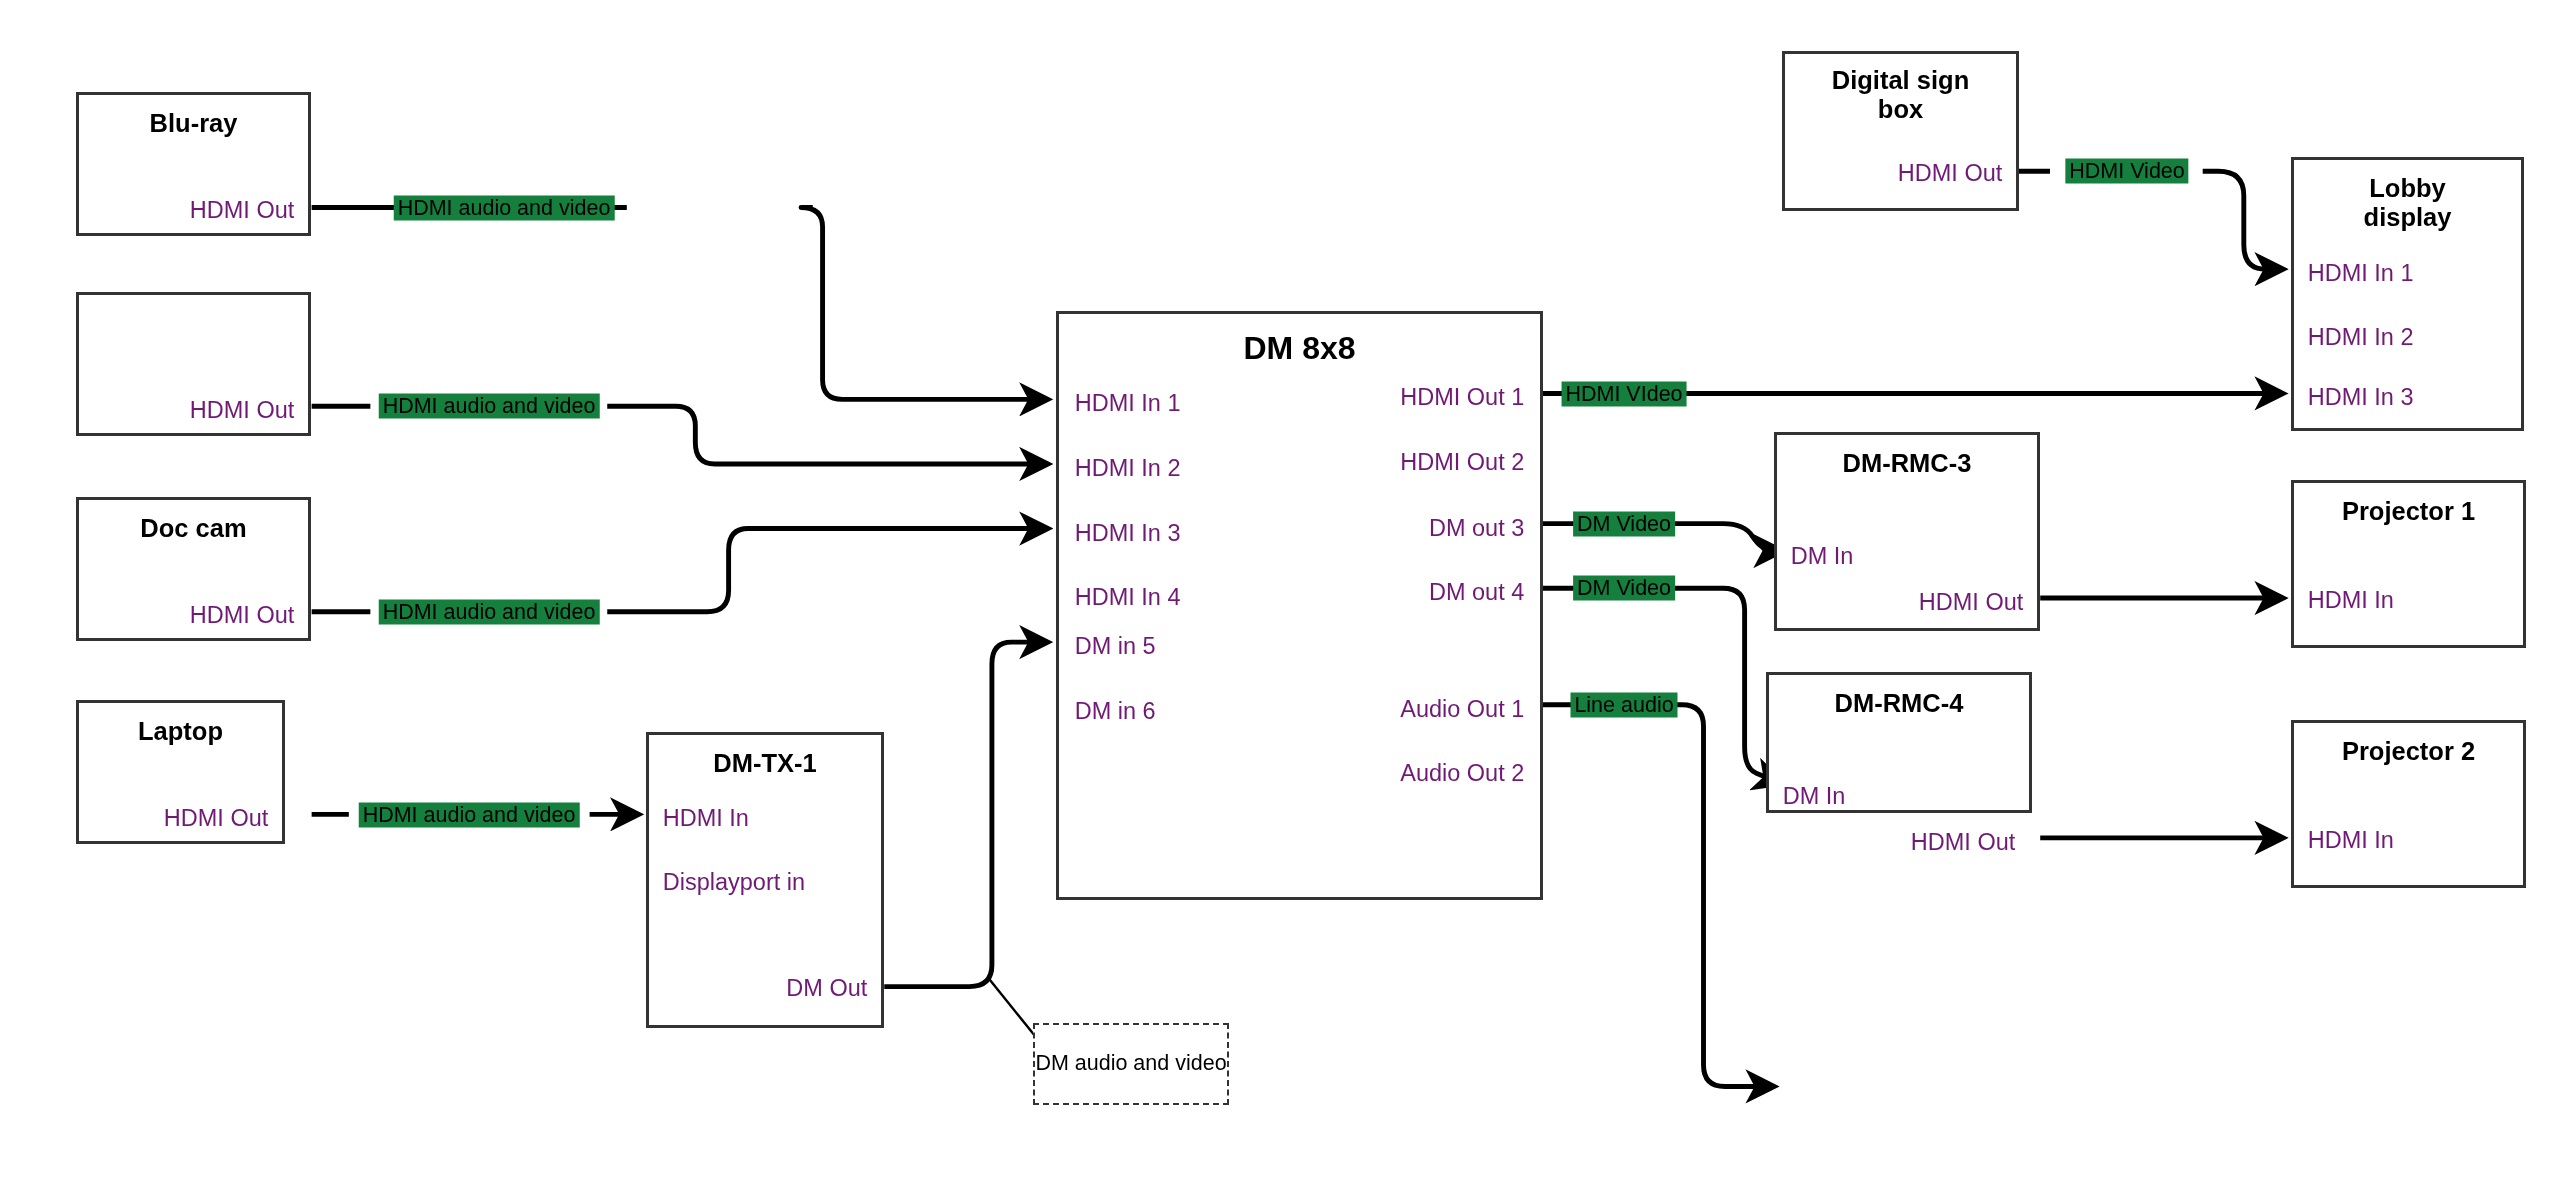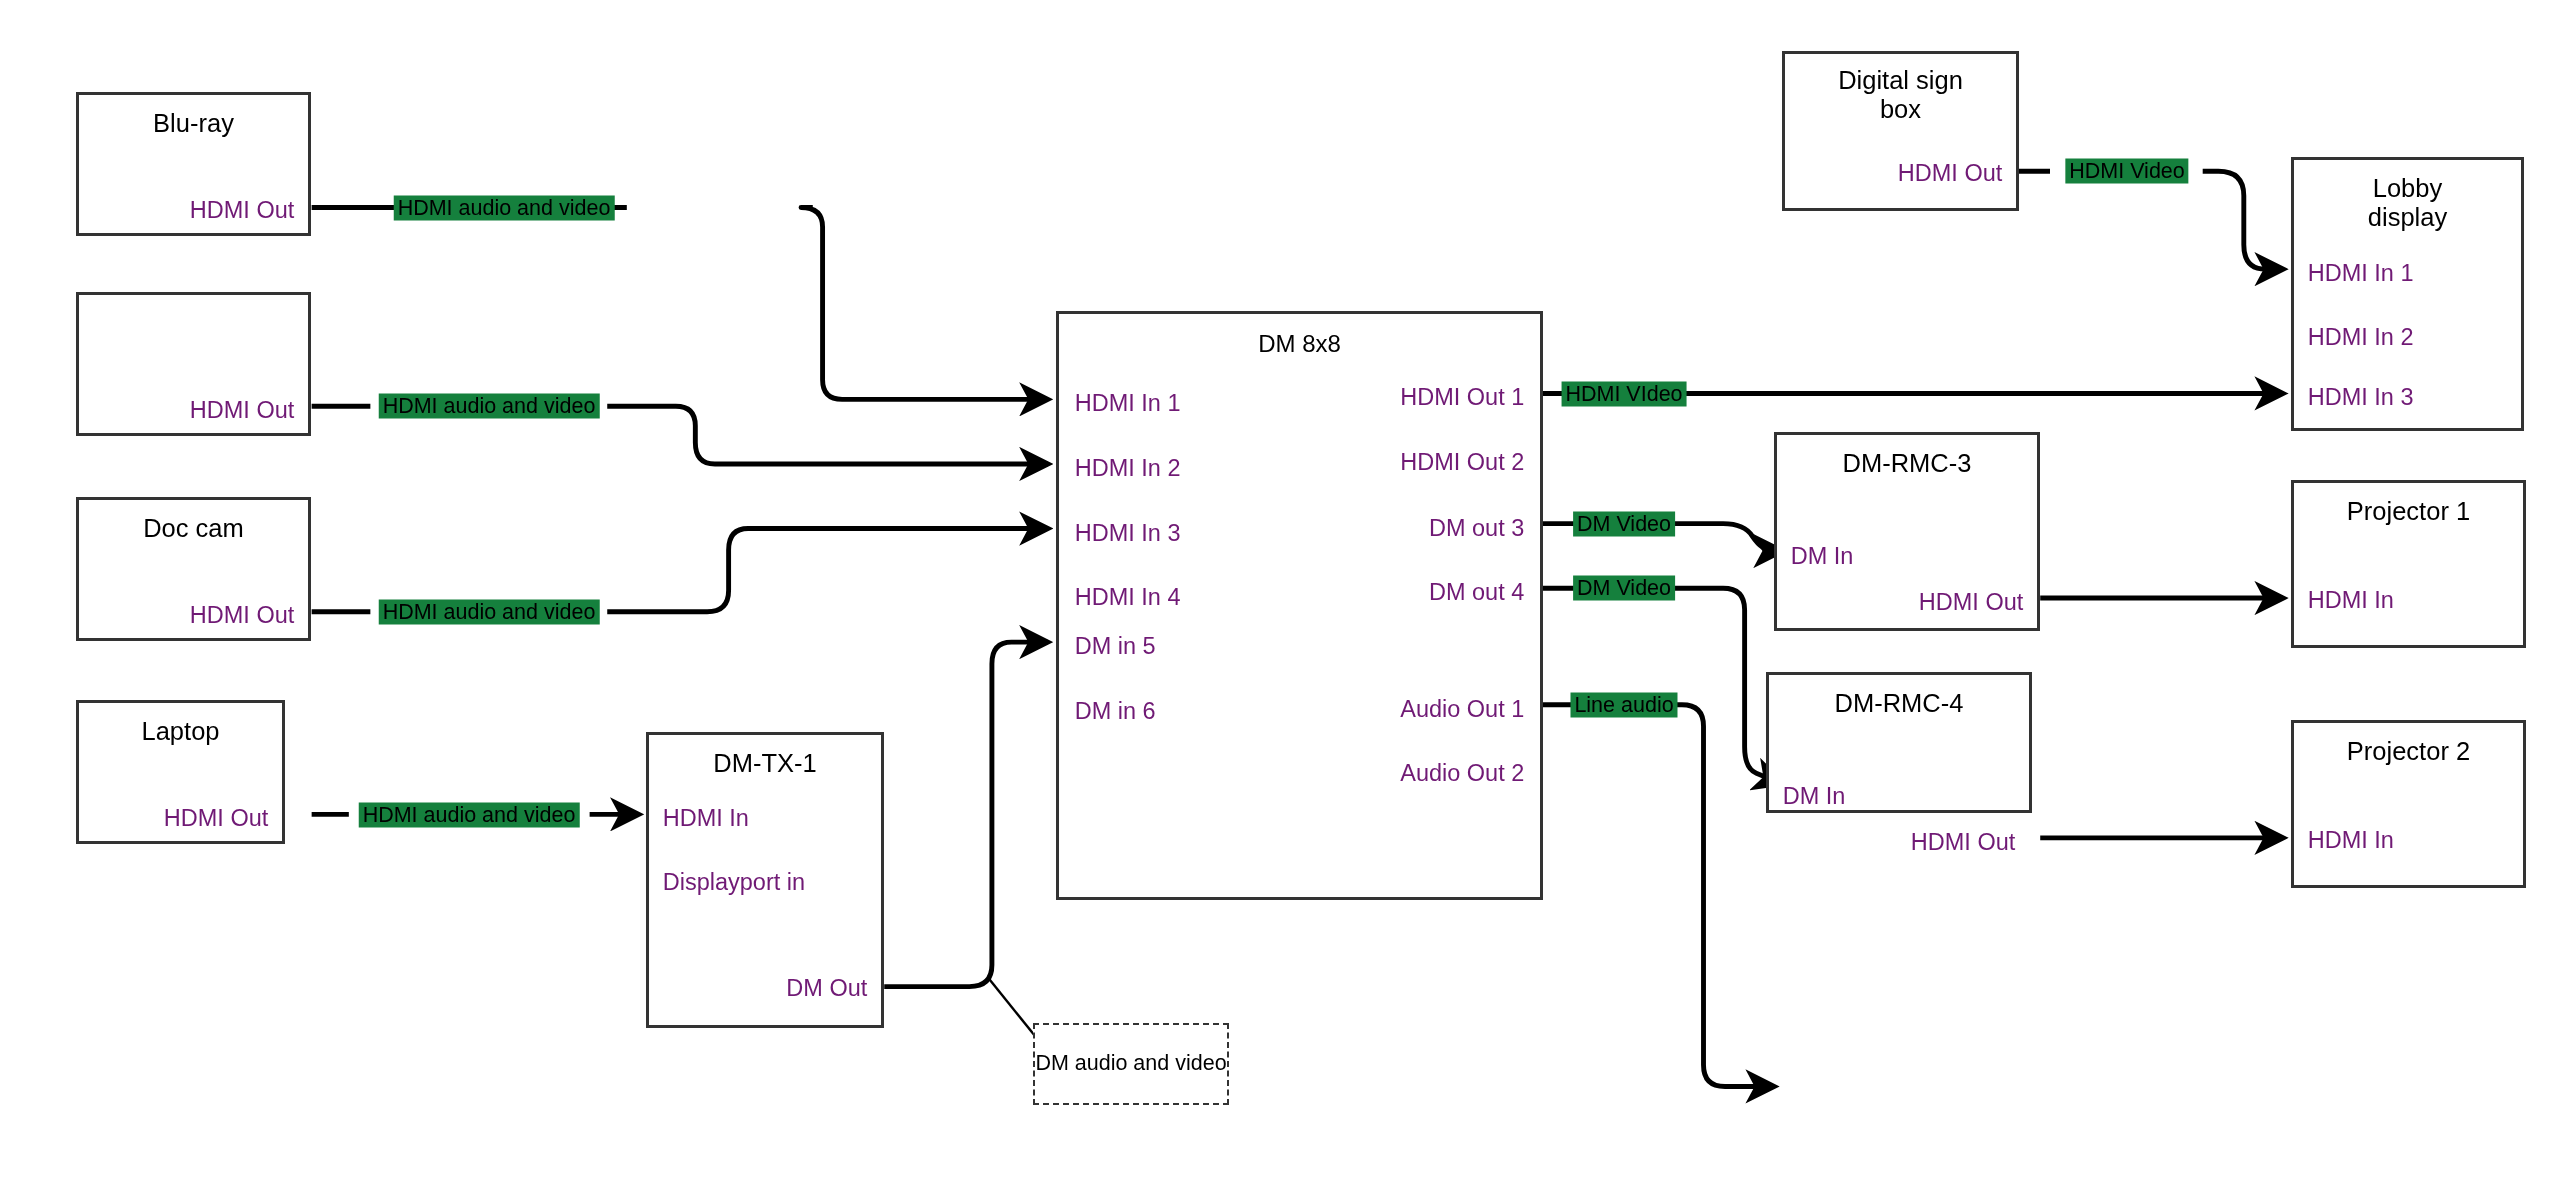--- a/index.html
+++ b/index.html
@@ -1,21 +1,21 @@
 <!DOCTYPE html>
 <html><head>
 <meta charset="utf-8">
 <style>
   html,body{margin:0;padding:0;background:#ffffff;}
   body{font-family:"Liberation Sans", sans-serif;}
   #stage{position:relative;width:2576px;height:1201px;background:#ffffff;overflow:hidden;}
   svg#wires{position:absolute;left:0;top:0;width:2576px;height:1201px;pointer-events:none;}
 
   .node{position:absolute;box-sizing:border-box;border:3.9px solid #333333;background:#ffffff;}
-  .node .title{font-weight:normal;text-align:center;color:#000000;line-height:1.14;}
+  .node .title{font-weight:bold;text-align:center;color:#000000;line-height:1.14;}
   .node .port{color:#701a75;white-space:nowrap;}
   .port.left{text-align:center;}
   .port.right{text-align:right;}
 
   .annot{position:absolute;box-sizing:border-box;border:2px dashed #333333;background:#ffffff;
          display:flex;align-items:center;justify-content:center;text-align:center;color:#000000;line-height:1.2;}
 
   .elabel{position:absolute;background:#15803d;color:#000000;white-space:nowrap;
           padding:0 3.9px;transform:translate(-50%,-50%);}
 </style>
@@ -90,21 +90,21 @@
   </div>
 
   <div class="node" style="left:646px;top:732px;width:238px;height:296px;">
     <div class="title" style="font-size:25.5px;margin-top:13.7px;">DM-TX-1</div>
     <div class="port left" style="font-size:23.5px;position:absolute;left:13.7px;top:70px;">HDMI In</div>
     <div class="port left" style="font-size:23.5px;position:absolute;left:13.7px;top:134px;">Displayport in</div>
     <div class="port right" style="font-size:23.5px;position:absolute;right:13.7px;top:240px;">DM Out</div>
   </div>
 
   <div class="node" style="left:1056px;top:311px;width:487px;height:589px;">
-    <div class="title" style="font-size:24px;margin-top:15.7px;">DM 8x8</div>
+    <div class="title" style="font-size:32px;margin-top:15.7px;">DM 8x8</div>
 
     <div class="port left" style="font-size:23.5px;position:absolute;left:15.7px;top:76px;">HDMI In 1</div>
     <div class="port left" style="font-size:23.5px;position:absolute;left:15.7px;top:141px;">HDMI In 2</div>
     <div class="port left" style="font-size:23.5px;position:absolute;left:15.7px;top:206px;">HDMI In 3</div>
     <div class="port left" style="font-size:23.5px;position:absolute;left:15.7px;top:270px;">HDMI In 4</div>
     <div class="port left" style="font-size:23.5px;position:absolute;left:15.7px;top:319px;">DM in 5</div>
     <div class="port left" style="font-size:23.5px;position:absolute;left:15.7px;top:384px;">DM in 6</div>
 
     <div class="port right" style="font-size:23.5px;position:absolute;right:15.7px;top:70px;">HDMI Out 1</div>
     <div class="port right" style="font-size:23.5px;position:absolute;right:15.7px;top:135px;">HDMI Out 2</div>

